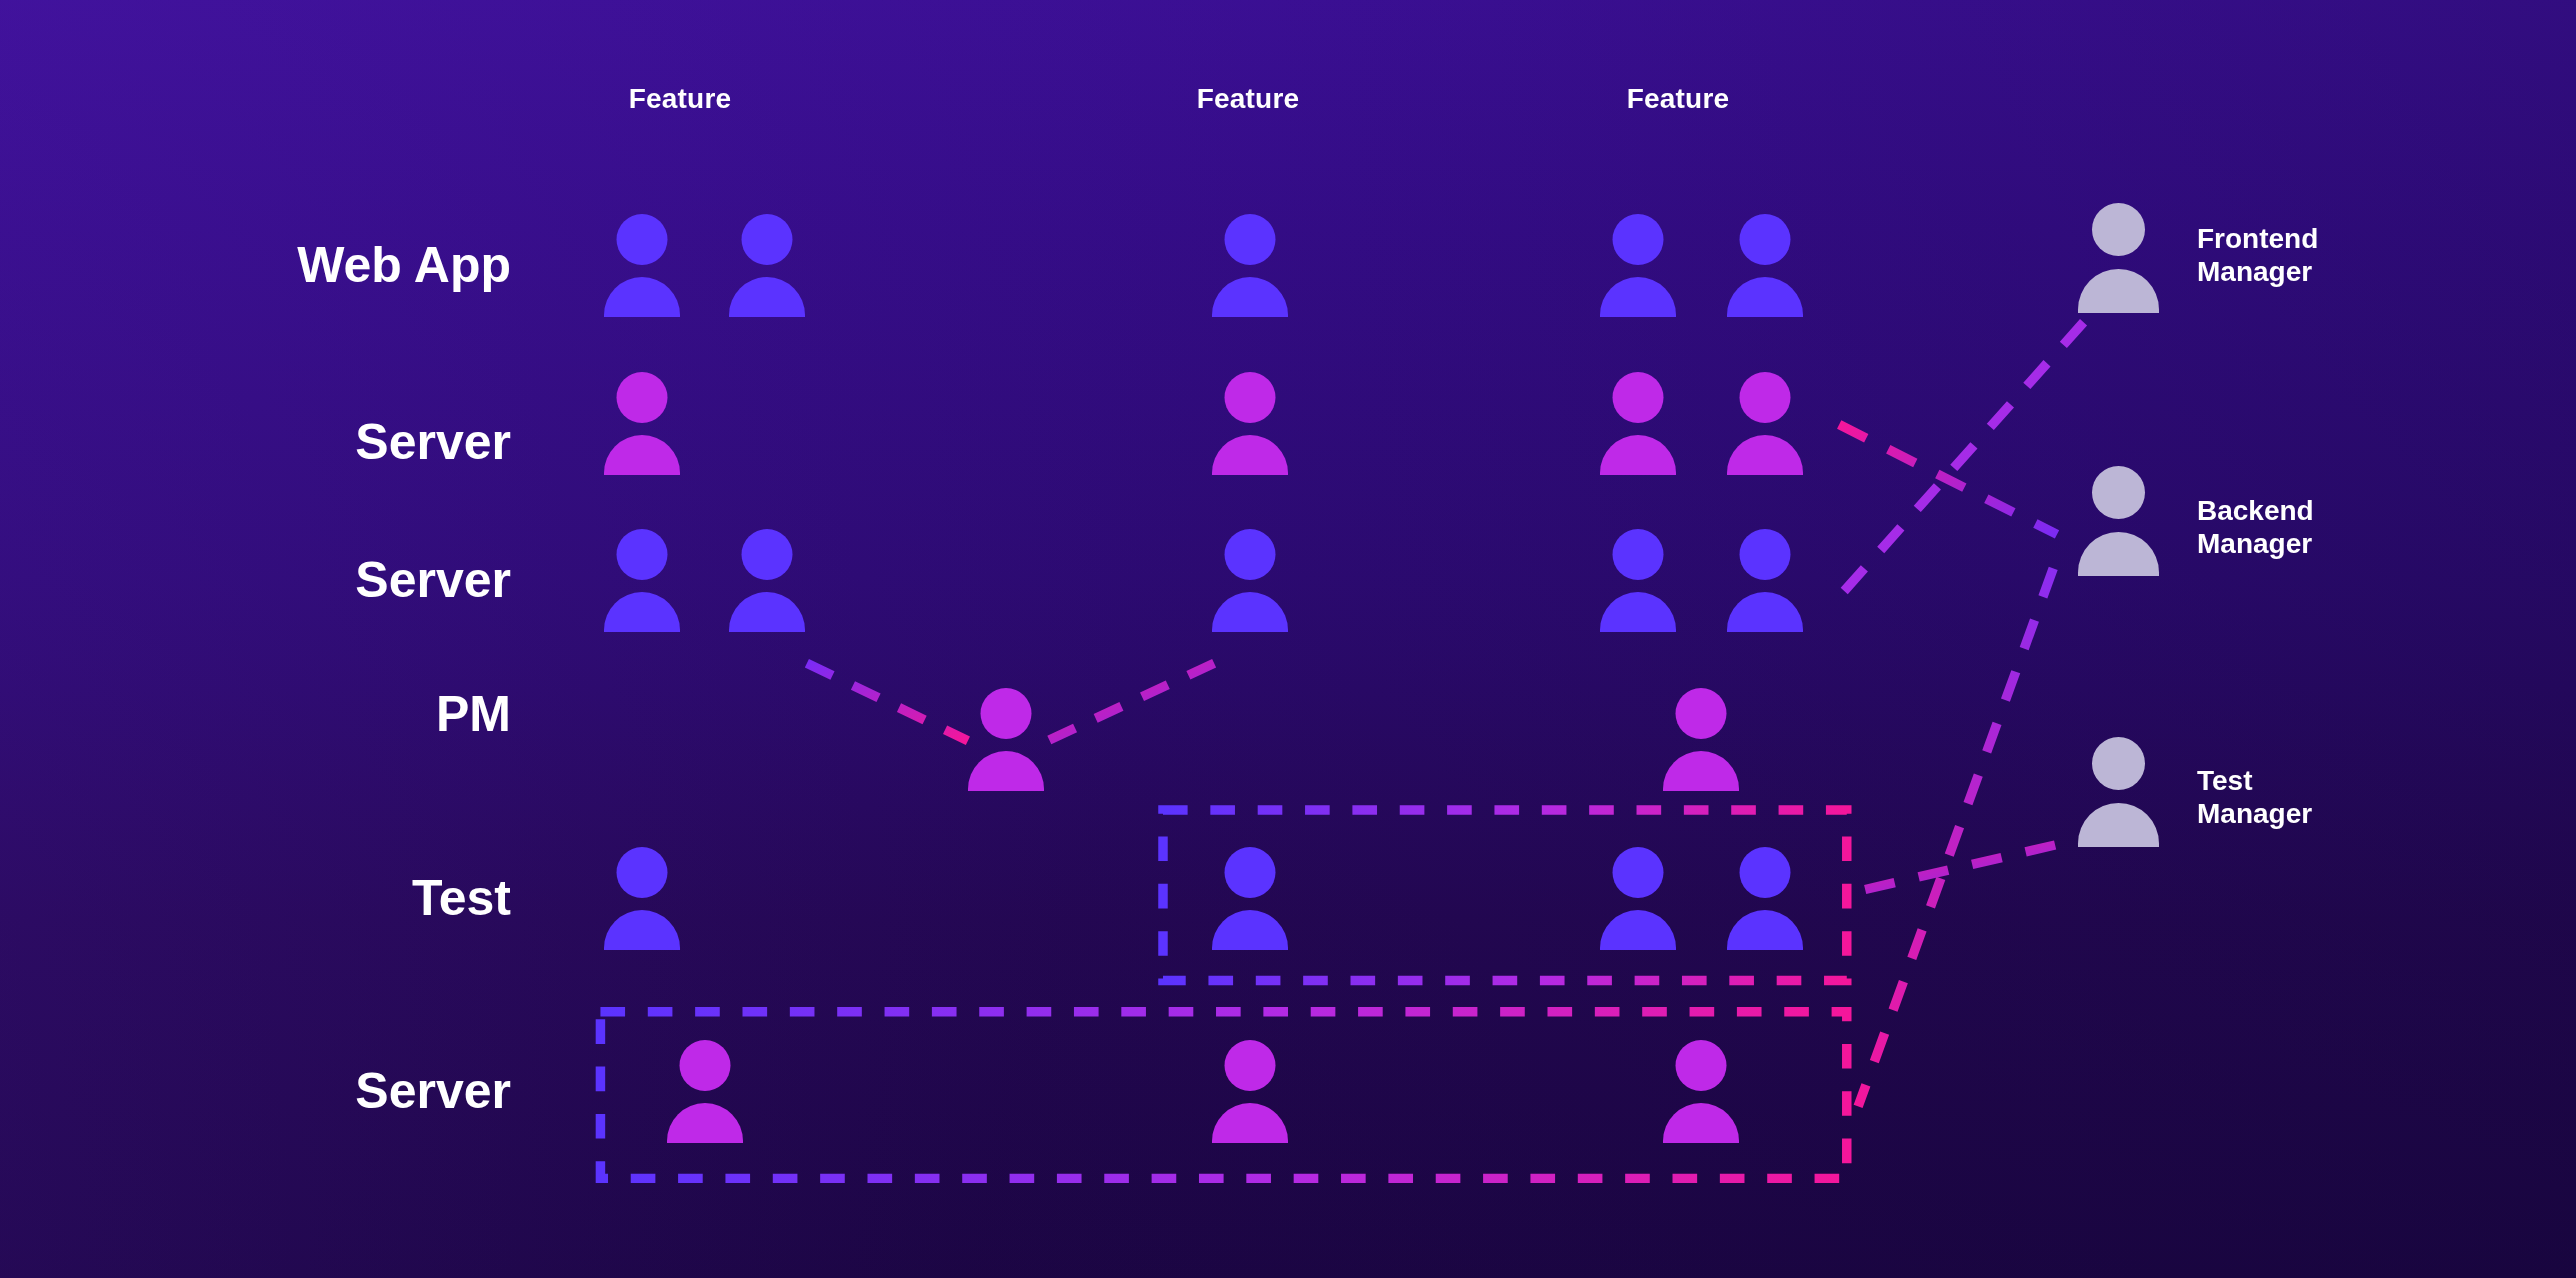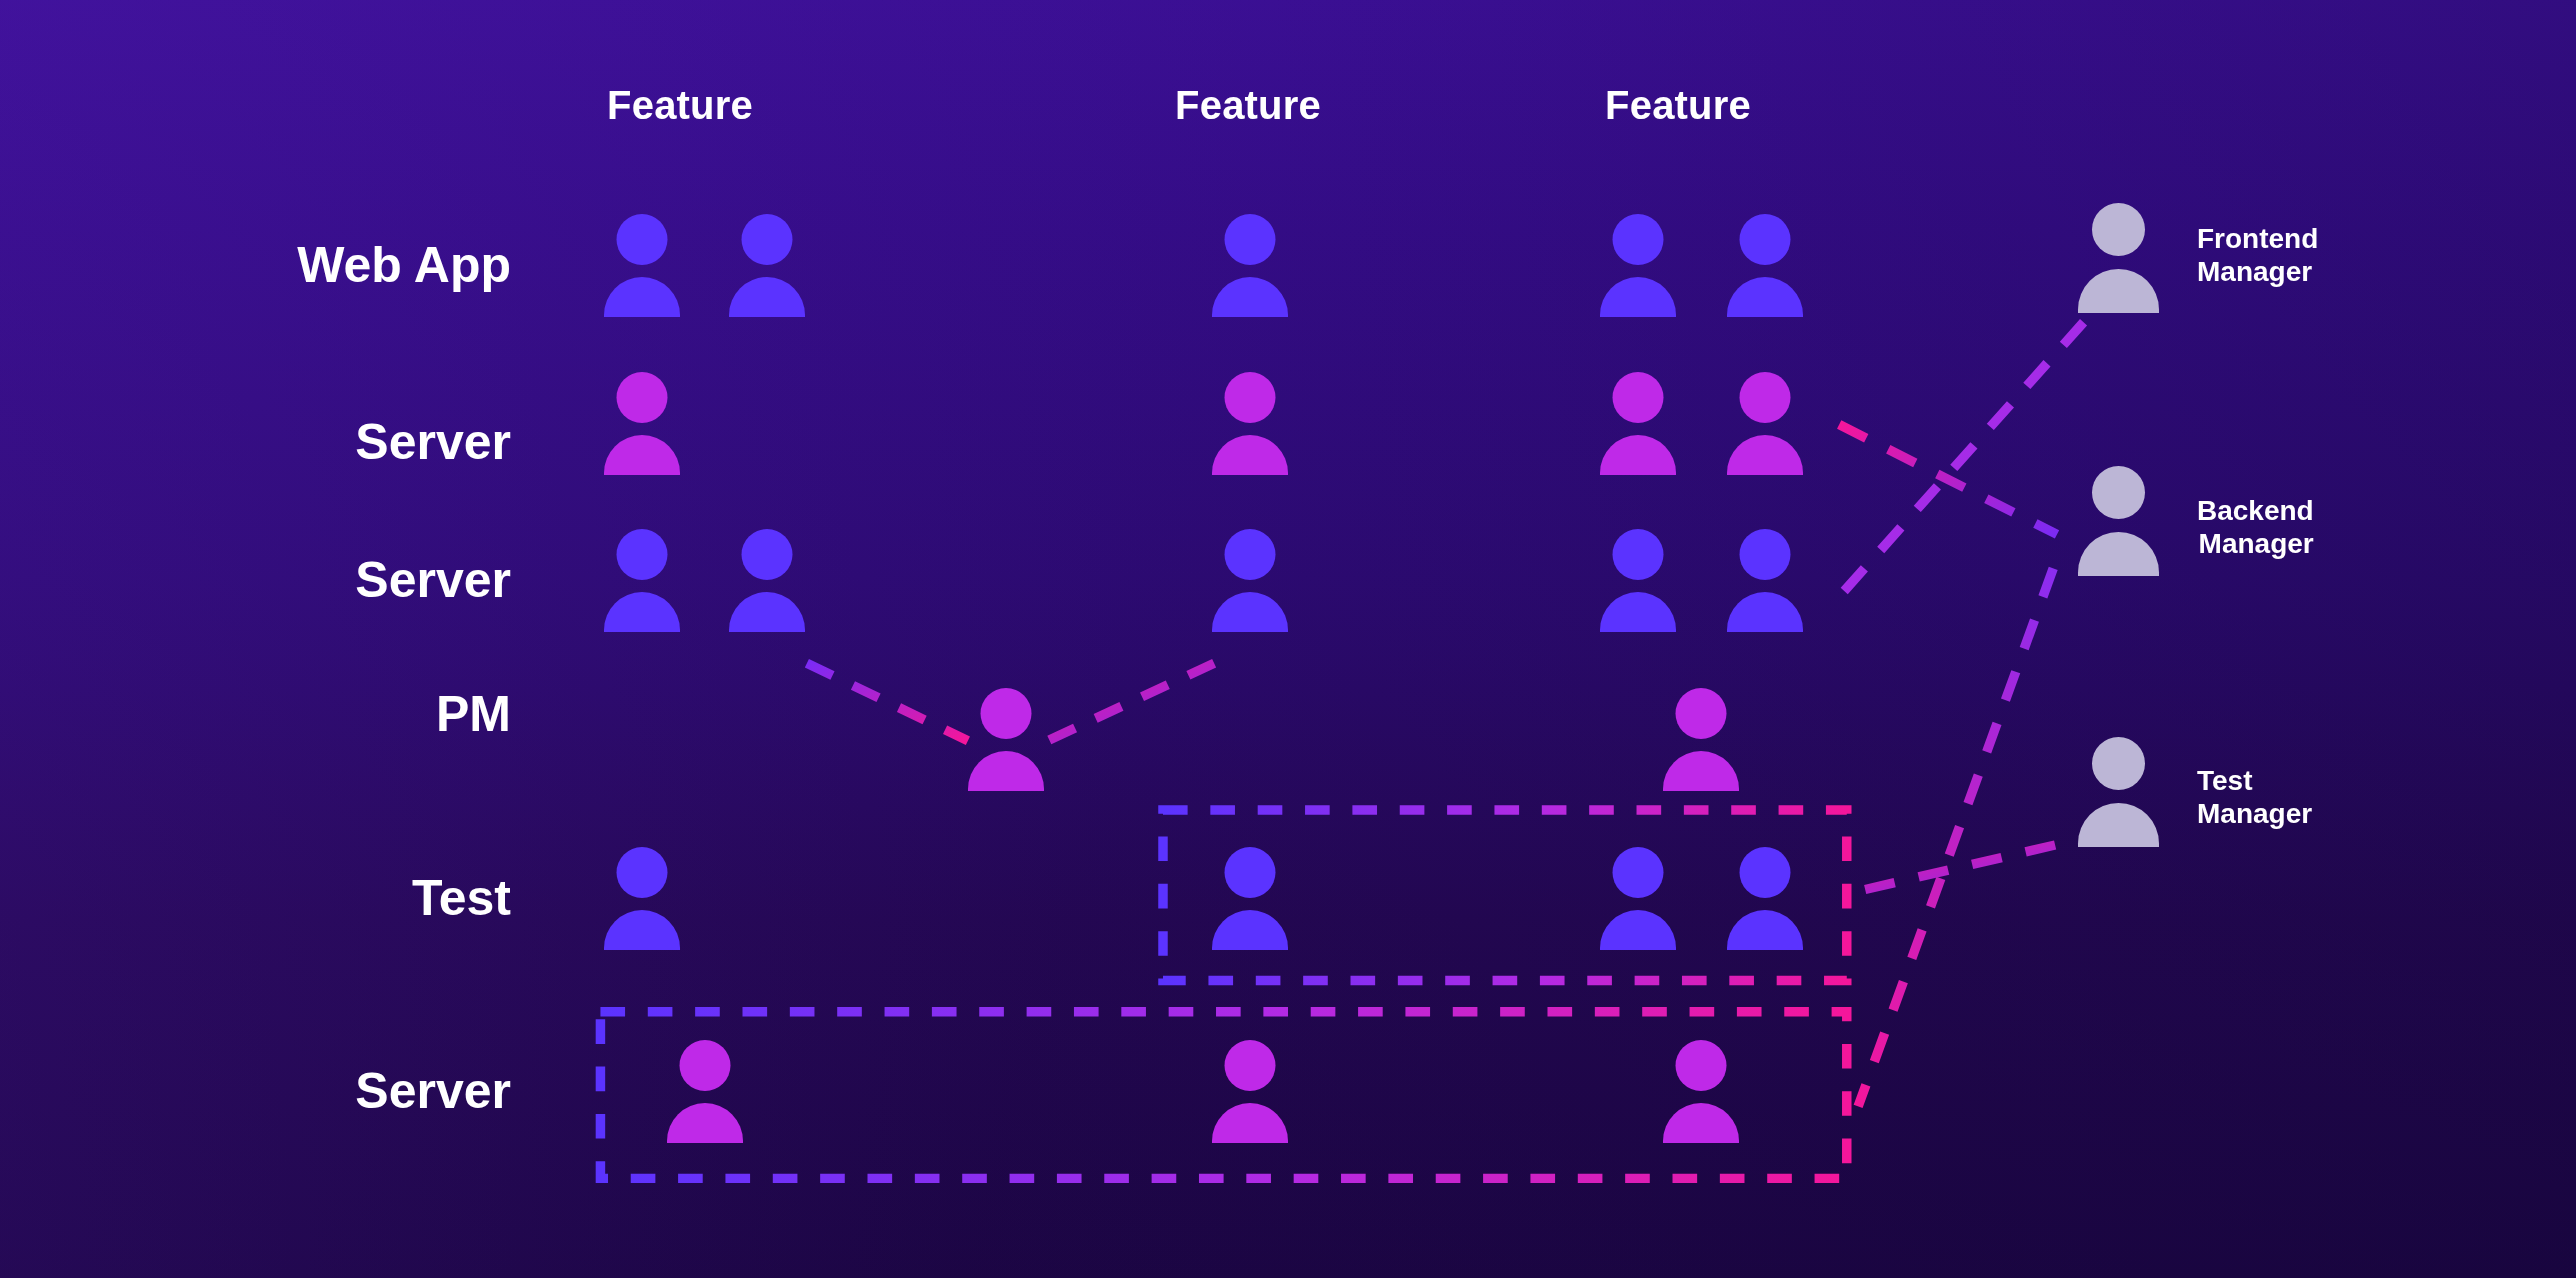--- a/index.html
+++ b/index.html
@@ -30,21 +30,21 @@
     width: 2576px;
     height: 1279px;
   }
   .layer-svg.below { z-index: 2; }
 
   
   .col-header {
     position: absolute;
     z-index: 5;
     color: #ffffff;
-    font-size: 40px;
+    font-size: 28px;
     font-weight: bold;
     letter-spacing: 0.2px;
     white-space: nowrap;
     transform: translateX(-50%);
   }
 
   
   .row-label {
     position: absolute;
     z-index: 5;
@@ -277,21 +277,21 @@
     <span class="head" style="background:#bcb6d6;"></span>
     <span class="body" style="background:#bcb6d6;"></span>
   </div>
   <div class="mgr-label" style="left:2197px; top:255px; z-index:7;">Frontend
 Manager</div>
 
   <div class="person p-mgr" style="left:2118px; top:521px; z-index:7;">
     <span class="head" style="background:#bcb6d6;"></span>
     <span class="body" style="background:#bcb6d6;"></span>
   </div>
-  <div class="mgr-label" style="left:2197px; top:527px; z-index:7;text-align:right;">Backend
+  <div class="mgr-label" style="left:2197px; top:527px; z-index:7;">Backend
 Manager</div>
 
   <div class="person p-mgr" style="left:2118px; top:792px; z-index:7;">
     <span class="head" style="background:#bcb6d6;"></span>
     <span class="body" style="background:#bcb6d6;"></span>
   </div>
   <div class="mgr-label" style="left:2197px; top:797px; z-index:7;">Test
 Manager</div>
 
 </div>

